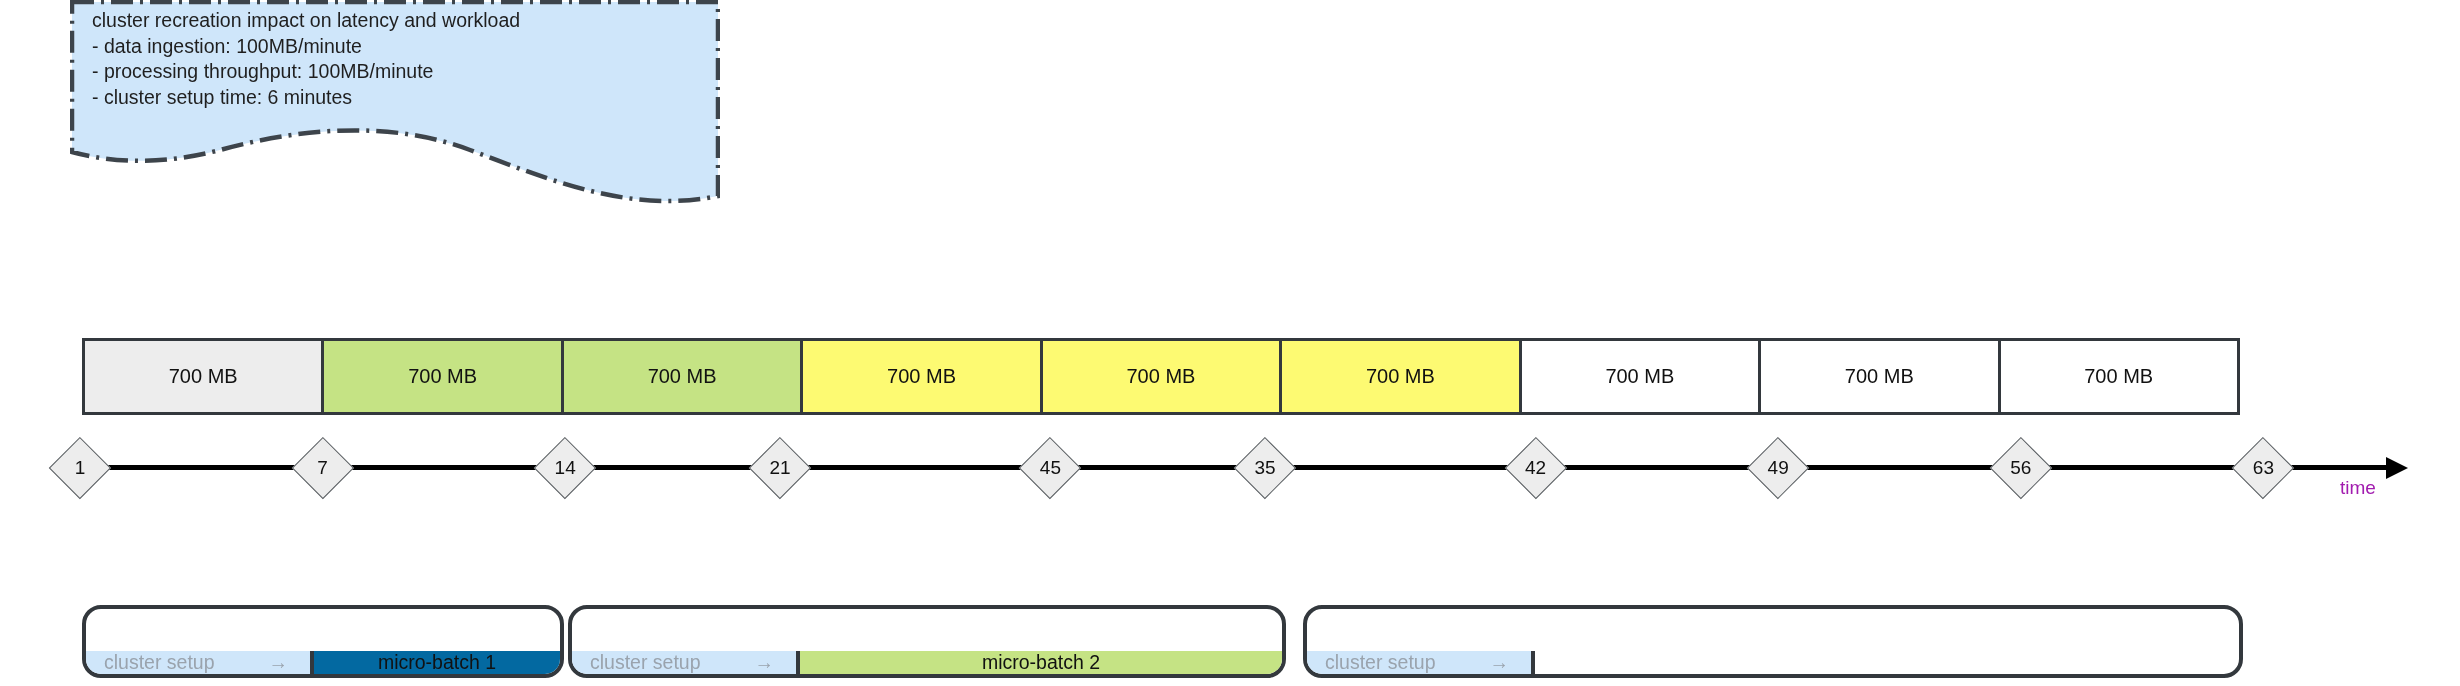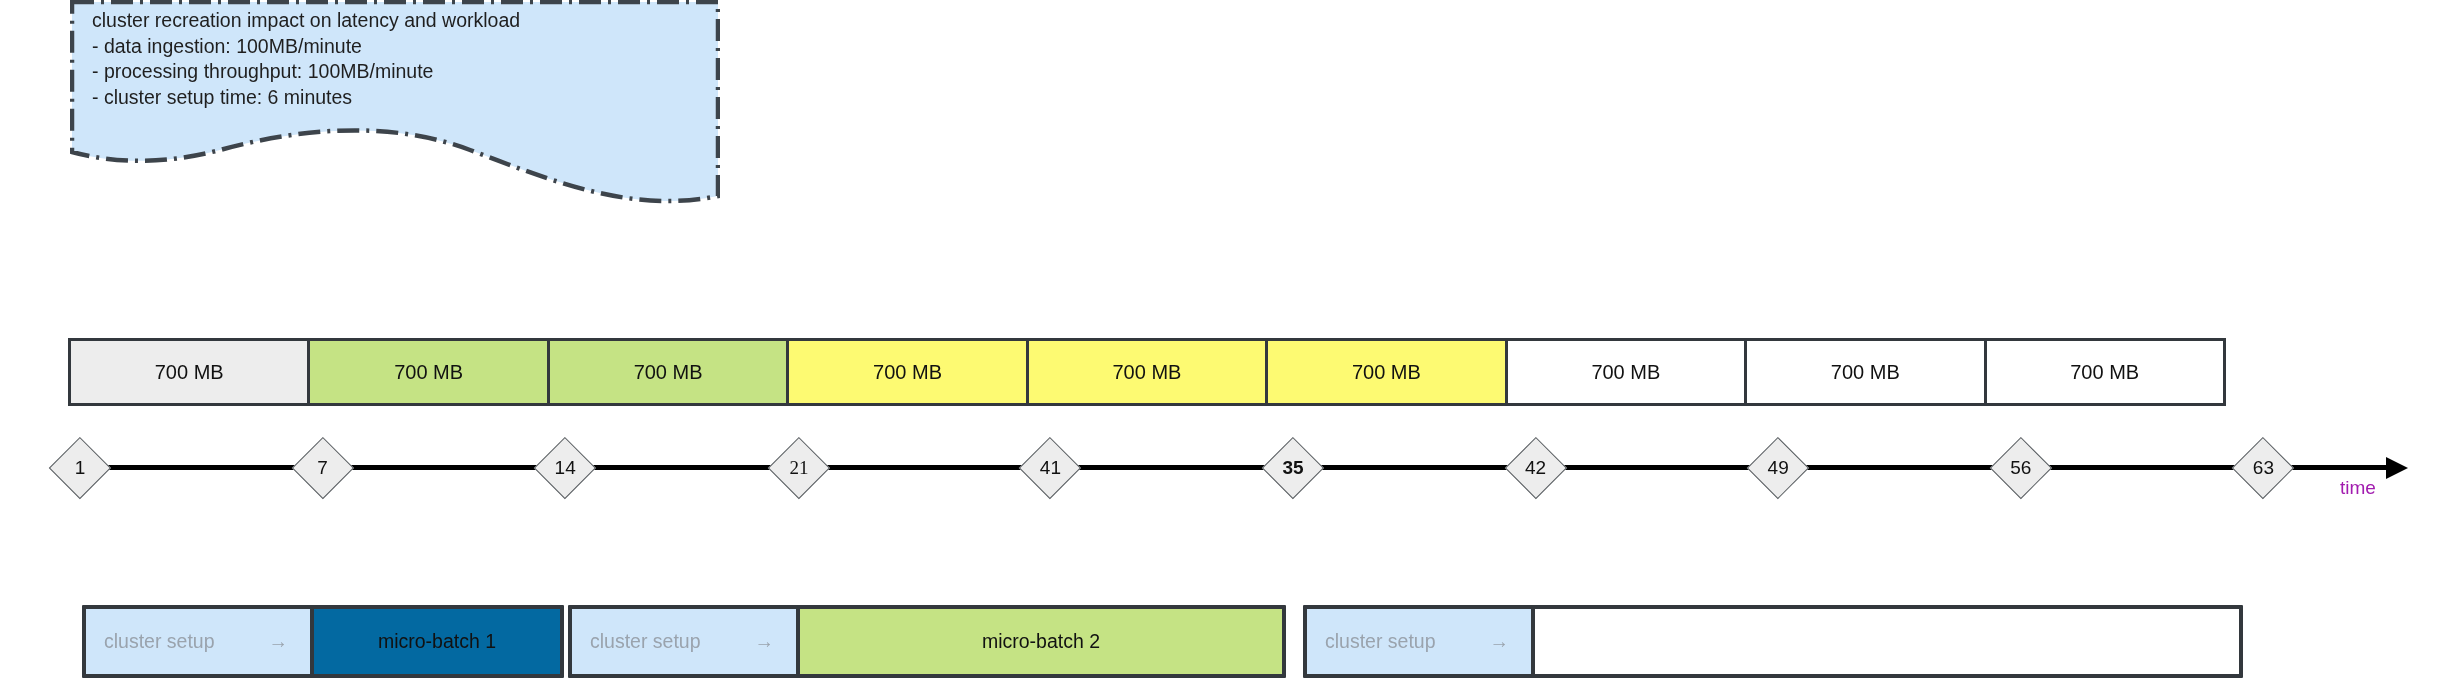--- a/index.html
+++ b/index.html
@@ -14,21 +14,21 @@
   #note{position:absolute;left:30px;top:0px;width:650px;height:210px;}
   #note svg{position:absolute;left:0;top:0;}
   #note-text{
     position:absolute;left:22px;top:8px;width:600px;
     font-size:19.5px;color:#1f1f1f;line-height:25.5px;
   }
   #note-text div{white-space:nowrap;}
 
   
   #databar{
-    position:absolute;left:28px;top:338px;width:2158px;height:68px;
+    position:absolute;left:42px;top:338px;width:2158px;height:77px;
     border:3.5px solid #33383d;box-sizing:border-box;display:flex;
   }
   .seg{
     flex:1 1 0;display:flex;align-items:center;justify-content:center;
     border-right:3.5px solid #33383d;box-sizing:border-box;
     font-size:20px;color:#111111;
   }
   .seg:last-child{border-right:none;}
 
   
@@ -55,22 +55,22 @@
   }
   .tick .lbl{
     position:absolute;left:0;top:0;width:62px;height:62px;
     display:flex;align-items:center;justify-content:center;
     font-size:19px;color:#111111;
   }
 
   
   .mbar{
     position:absolute;top:605px;height:73px;
-    border:4px solid #33383d;border-radius:1px;box-sizing:border-box;
-    display:flex;overflow:hidden;
+    border:4px solid #33383d;border-radius:19px;box-sizing:border-box;
+    display:flex;overflow:hidden;align-items:flex-end;
   }
   .setup{
     background:#cfe6fa;display:flex;align-items:center;
     justify-content:space-between;box-sizing:border-box;
     padding:0 22px 0 18px;border-right:4px solid #33383d;
     font-size:19.5px;color:#9aa3ad;white-space:nowrap;
   }
   .setup .arrow{font-size:19.5px;color:#9aa3ad;padding-left:26px;}
   .batch{
     flex:1 1 auto;display:flex;align-items:center;justify-content:center;
@@ -133,29 +133,29 @@
         <div class="lbl">1</div>
       </div>
       <div class="tick" style="left: 251.6px;">
         <div class="dia" style="background: rgb(237, 237, 237); border-color: rgb(85, 90, 94);"></div>
         <div class="lbl">7</div>
       </div>
       <div class="tick" style="left: 494.2px;">
         <div class="dia" style="background: rgb(237, 237, 237); border-color: rgb(85, 90, 94);"></div>
         <div class="lbl">14</div>
       </div>
-      <div class="tick" style="left: 728px; font-family: Liberation Serif, serif;">
+      <div class="tick" style="left: 709px;">
         <div class="dia" style="background: rgb(237, 237, 237); border-color: rgb(85, 90, 94);"></div>
         <div class="lbl">21</div>
       </div>
       <div class="tick" style="left: 979.4px;">
         <div class="dia" style="background: rgb(237, 237, 237); border-color: rgb(85, 90, 94);"></div>
-        <div class="lbl">41</div>
-      </div>
-      <div class="tick" style="left: 1222px; font-weight: bold;">
+        <div class="lbl">45</div>
+      </div>
+      <div class="tick" style="left: 1194px;">
         <div class="dia" style="background: rgb(237, 237, 237); border-color: rgb(85, 90, 94);"></div>
         <div class="lbl">35</div>
       </div>
       <div class="tick" style="left: 1464.6px;">
         <div class="dia" style="background: rgb(237, 237, 237); border-color: rgb(85, 90, 94);"></div>
         <div class="lbl">42</div>
       </div>
       <div class="tick" style="left: 1707.2px;">
         <div class="dia" style="background: rgb(237, 237, 237); border-color: rgb(85, 90, 94);"></div>
         <div class="lbl">49</div>

